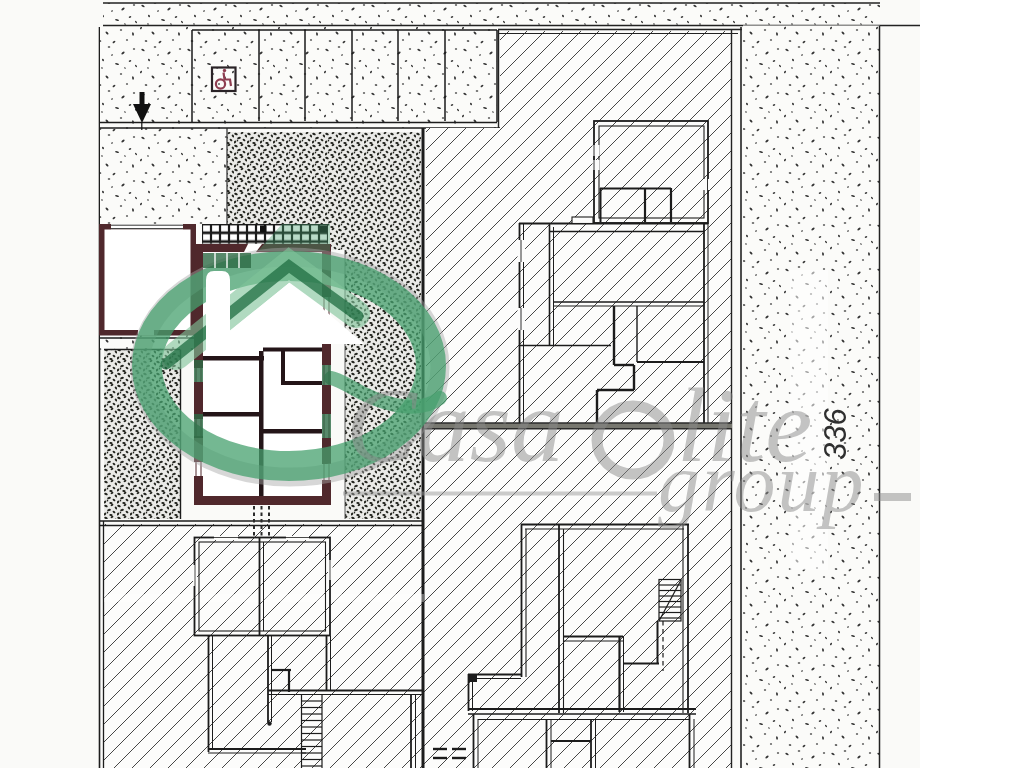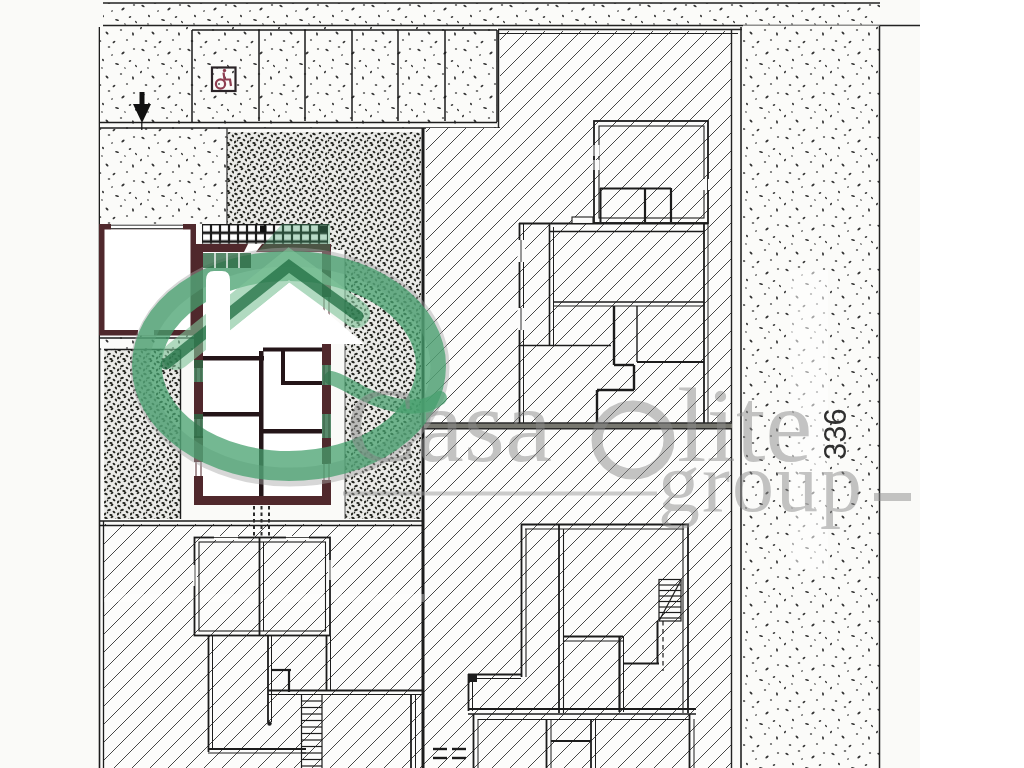--- a/index.html
+++ b/index.html
@@ -1,17 +1,17 @@
 <!DOCTYPE html>
 <html><head>
 <meta charset="utf-8">
 <style>
   html,body{margin:0;padding:0;background:#ffffff;}
   #page{width:920px;height:768px;position:relative;overflow:hidden;background:#c4b5fd;
-        font-family:"Liberation Sans", sans-serif;}
+        font-family:"Liberation Sans", sans-serif;font-style:italic;}
   svg{display:block;}
 </style>
 </head>
 <body>
 
 <div id="page">
 <svg width="1024" height="768" viewBox="0 0 1024 768" xmlns="http://www.w3.org/2000/svg">
 <defs>
 
   <pattern id="stip" width="46" height="44" patternUnits="userSpaceOnUse">

